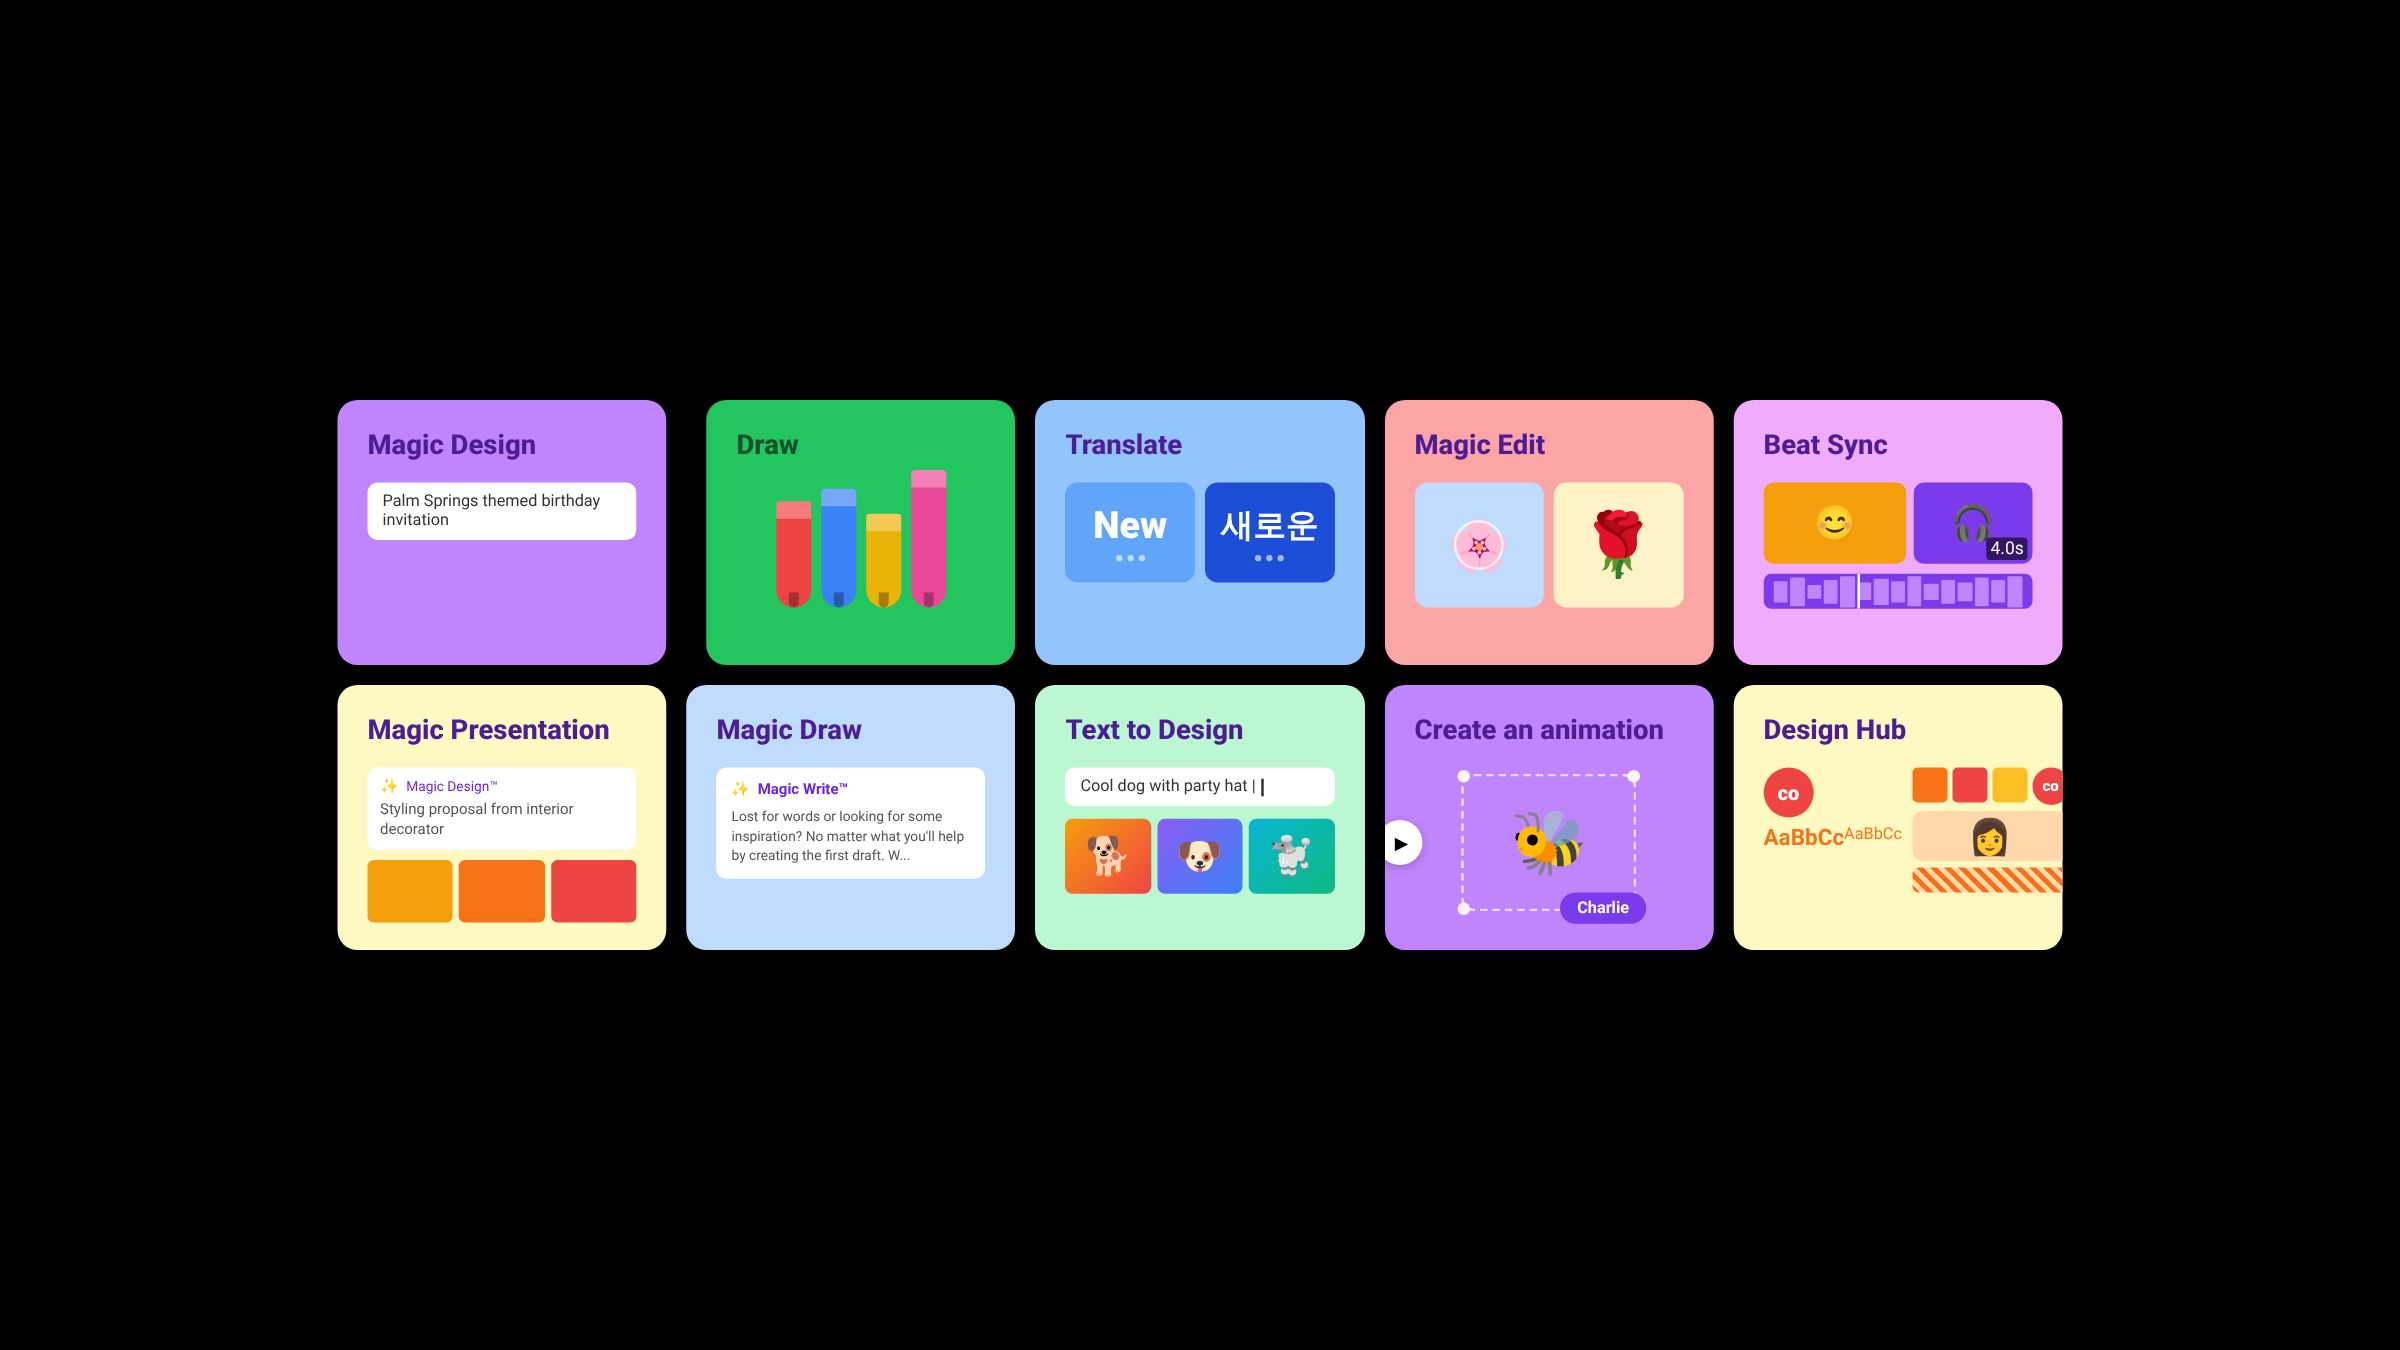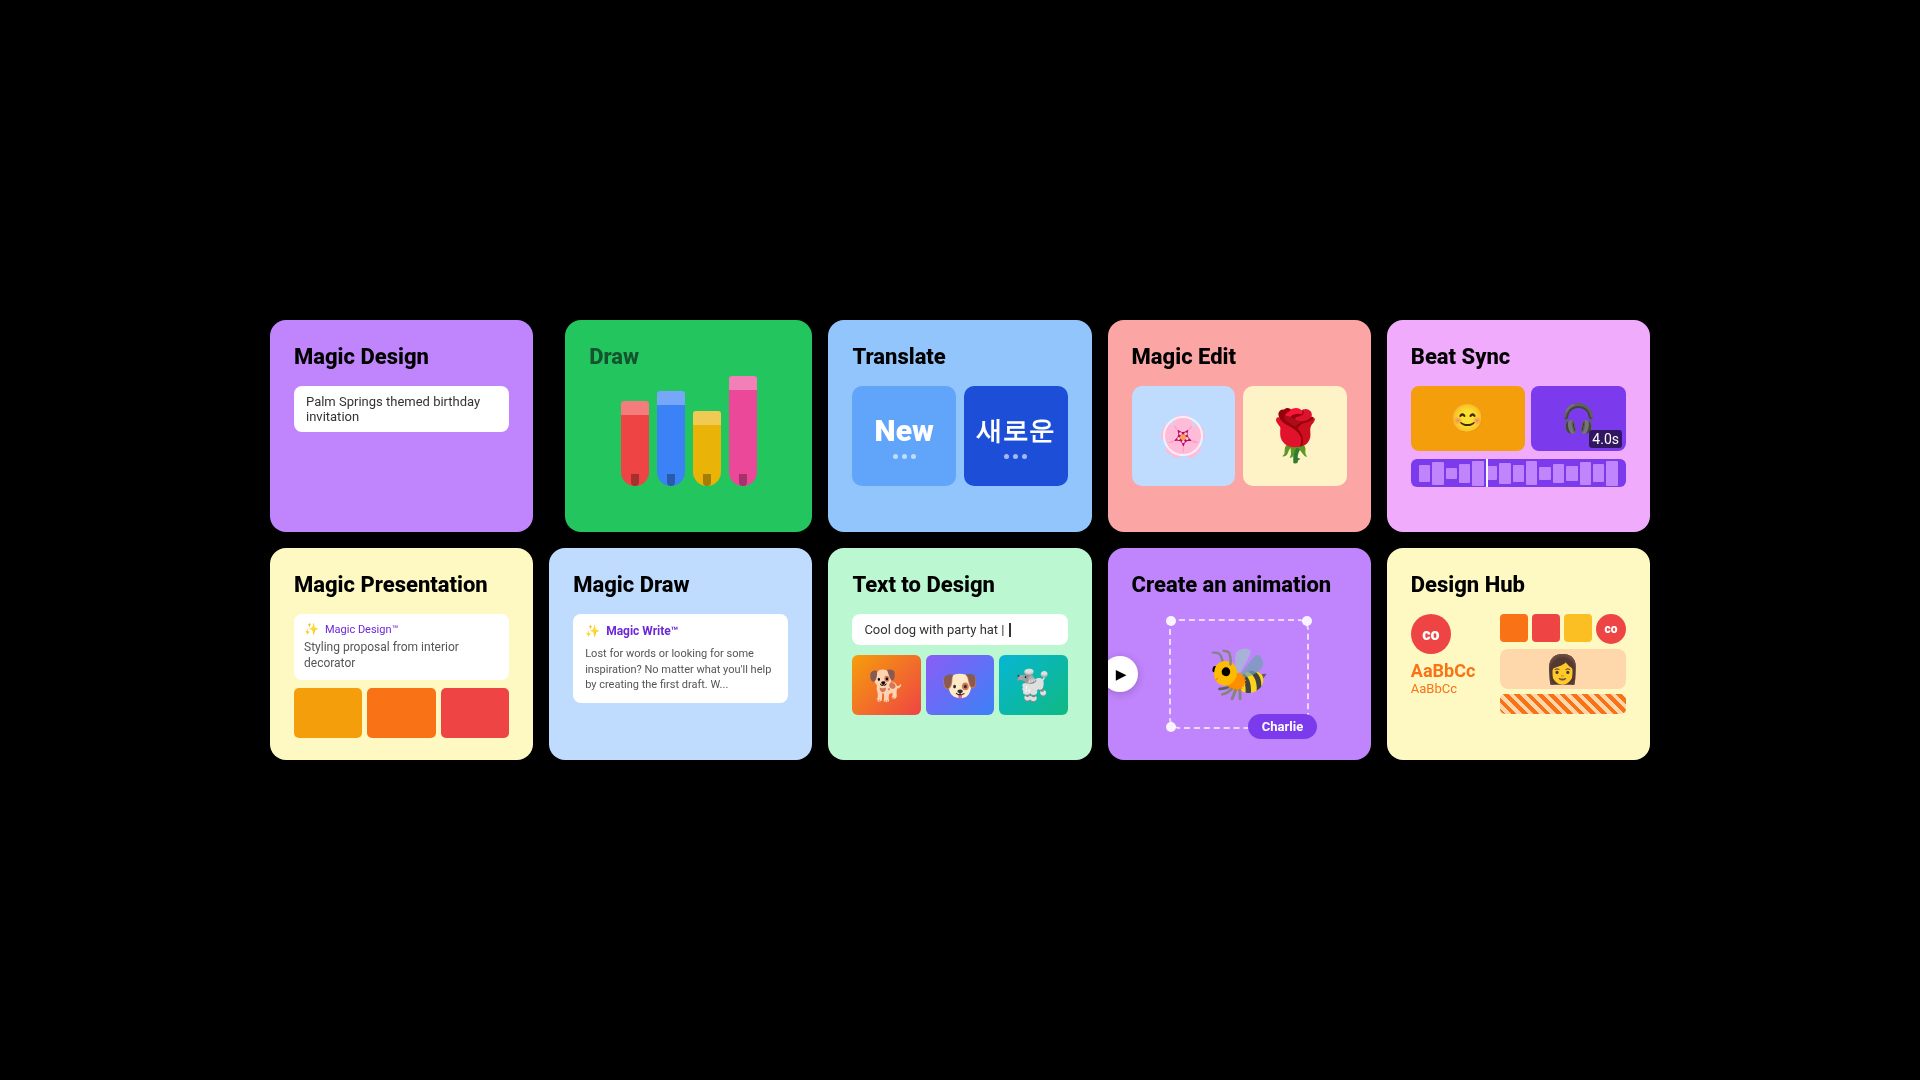--- a/index.html
+++ b/index.html
@@ -24,21 +24,21 @@
     .card {
       border-radius: 16px;
       padding: 24px;
       position: relative;
       overflow: hidden;
       cursor: pointer;
     }
     .card-title {
       font-size: 22px;
       font-weight: 800;
-      color: #000000;
+      color: #4c1d95;
       margin-bottom: 16px;
       line-height: 1.2;
     }
 
     
     .card-magic-design {
       background: #c084fc;
     }
     .magic-design-input {
       background: #fff;
@@ -122,21 +122,21 @@
       transform: translateX(-50%);
     }
 
     
     .card-translate {
       background: #93c5fd;
     }
     .translate-content {
       display: flex;
       gap: 8px;
-      height: 100px;
+      height: 80px;
       margin-top: 8px;
     }
     .translate-left {
       flex: 1;
       background: #60a5fa;
       border-radius: 10px;
       display: flex;
       flex-direction: column;
       justify-content: center;
       align-items: center;
@@ -445,21 +445,21 @@
       background: #ef4444;
       display: flex;
       justify-content: center;
       align-items: center;
       font-size: 16px;
       font-weight: 900;
       color: #fff;
     }
     .bh-fonts {
       display: flex;
-      flex-direction: column;
+      flex-direction: row;
     }
     .bh-font-large {
       font-size: 18px;
       font-weight: 700;
       color: #f97316;
     }
     .bh-font-small {
       font-size: 13px;
       color: #f97316;
     }

